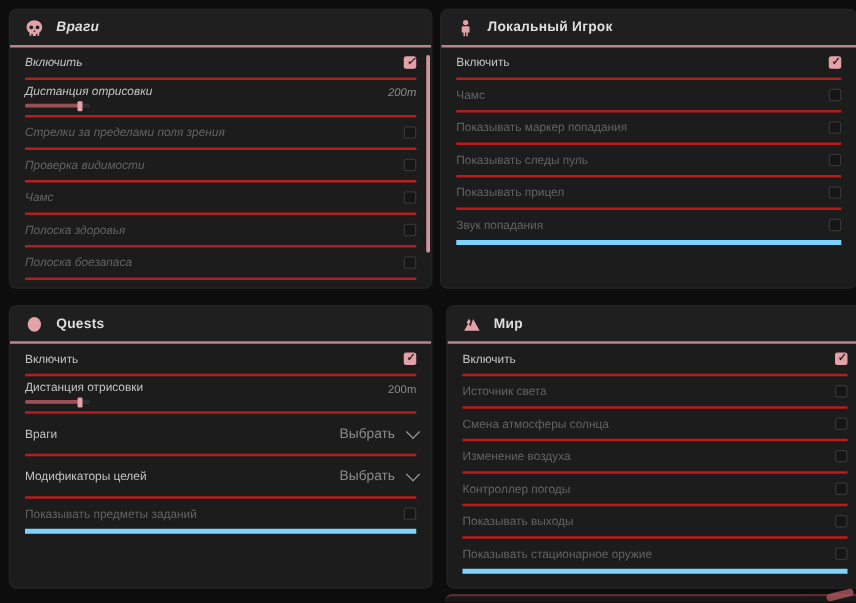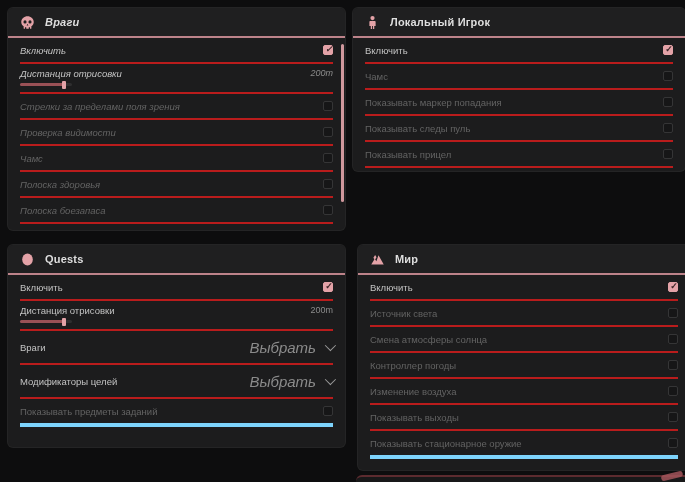--- a/index.html
+++ b/index.html
@@ -1,48 +1,48 @@
 <!DOCTYPE html>
 <html><head>
 <meta charset="utf-8">
 <style>
   html,body{margin:0;padding:0;background:#0d0d0e;}
   .page{position:relative;width:685px;height:482px;background:#0d0d0e;overflow:hidden;
         font-family:"Liberation Sans",sans-serif;}
   .panel{position:absolute;background:#1c1c1d;border-radius:5px;overflow:hidden;
          box-shadow:0 0 0 1px #242425;}
   .panel.p0{left:8px;top:8px;width:337px;height:222px;font-style:italic;}
-  .panel.p1{left:353px;top:8px;width:332px;height:163px;}
-  .panel.p2{left:8px;top:245px;width:337px;height:202px;}
+  .panel.p1{left:353px;top:8px;width:332px;height:222px;}
+  .panel.p2{left:8px;top:245px;width:337px;height:225px;}
   .panel.p3{left:358px;top:245px;width:332px;height:225px;}
   .hdr{height:28px;display:flex;align-items:center;padding:0 12px;
        border-bottom:2px solid #bd838a;background:#1f1f20;}
   .hdr .hicon{width:15px;height:15px;display:inline-flex;align-items:center;justify-content:center;margin-right:10px;}
   .hdr .hicon svg{width:15px;height:15px;fill:#e3a2a7;}
   .hdr h2{margin:0;font-size:11px;font-weight:bold;color:#dedede;letter-spacing:.2px;}
   .rows{padding:0 12px;}
   .row{display:flex;align-items:center;justify-content:space-between;
        border-bottom:2px solid #b91c1c;min-height:18px;padding:3px 0;}
   .row:last-child{border-bottom:4px solid #7dd3fc;}
   .lbl{font-size:9.5px;color:#636363;}
   .row.bright .lbl{color:#c3c3c3;}
   .cb{width:10px;height:10px;border-radius:2px;background:#161617;border:1px solid #353536;
       box-sizing:border-box;flex:0 0 auto;position:relative;}
   .cb.on{background:#e3a2a7;border-color:#e3a2a7;}
   .cb .check{position:absolute;left:0;top:-2px;width:10px;height:10px;color:#3a2326;
              font-size:9px;line-height:10px;text-align:center;font-weight:bold;}
   .slider-row{display:block;padding:4px 0 6px 0;}
-  .sl-top{display:flex;align-items:flex-start;justify-content:space-between;}
+  .sl-top{display:flex;align-items:flex-end;justify-content:space-between;}
   .val{font-size:9px;color:#8b8b8b;}
   .sl-track{margin-top:4px;width:52px;height:3px;background:#2e2e2f;border-radius:2px;position:relative;}
   .sl-fill{height:3px;border-radius:2px;background:#9a5156;}
   .sl-knob{position:absolute;top:-2.5px;width:4px;height:8px;background:#e3a2a7;border-radius:1px;}
   .select-row{padding:7px 0;}
   .sel{display:inline-flex;align-items:center;gap:9px;cursor:pointer;}
-  .sel-val{font-size:15px;color:#8b8b8b;font-style:italic;}
+  .sel-val{font-size:11px;color:#8b8b8b;}
   .chev{width:7px;height:7px;border-right:1.5px solid #9a9a9a;border-bottom:1.5px solid #9a9a9a;
         transform:rotate(45deg) translateY(-2px);display:inline-block;}
   .scrollbar{position:absolute;right:1px;top:36px;width:3px;height:158px;
              background:#cf979c;border-radius:2px;}
   .next-panel-edge{position:absolute;left:356px;right:0;top:475px;height:7px;
              border-top:2px solid #5c2b2f;background:#181819;
              border-radius:6px 0 0 0;}
   .next-panel-edge .corner{position:absolute;right:2px;top:-4px;width:22px;height:6px;
              background:#a2555b;border-radius:3px;transform:rotate(-14deg);opacity:.85;}
 </style>
@@ -209,25 +209,25 @@
         </div>
         <div class="row">
           <span class="lbl">Источник света</span>
           <div class="cb"></div>
         </div>
         <div class="row">
           <span class="lbl">Смена атмосферы солнца</span>
           <div class="cb"></div>
         </div>
         <div class="row">
+          <span class="lbl">Изменение воздуха</span>
+          <div class="cb"></div>
+        </div>
+        <div class="row">
           <span class="lbl">Контроллер погоды</span>
-          <div class="cb"></div>
-        </div>
-        <div class="row">
-          <span class="lbl">Изменение воздуха</span>
           <div class="cb"></div>
         </div>
         <div class="row">
           <span class="lbl">Показывать выходы</span>
           <div class="cb"></div>
         </div>
         <div class="row">
           <span class="lbl">Показывать стационарное оружие</span>
           <div class="cb"></div>
         </div>

